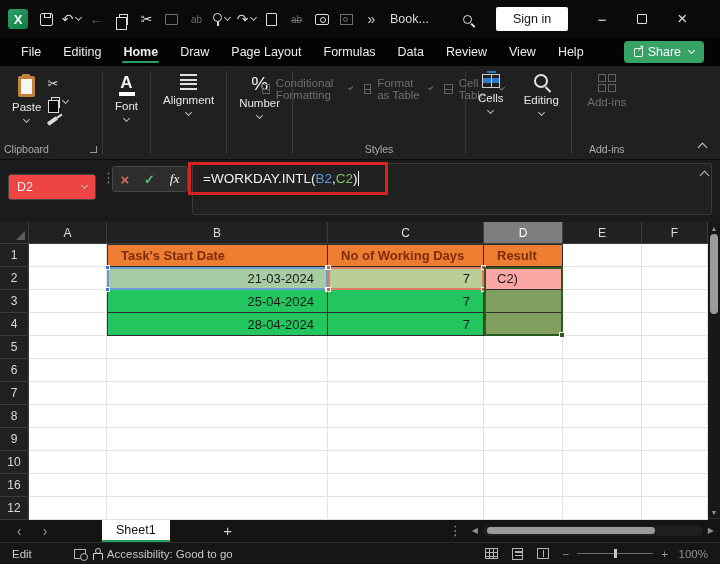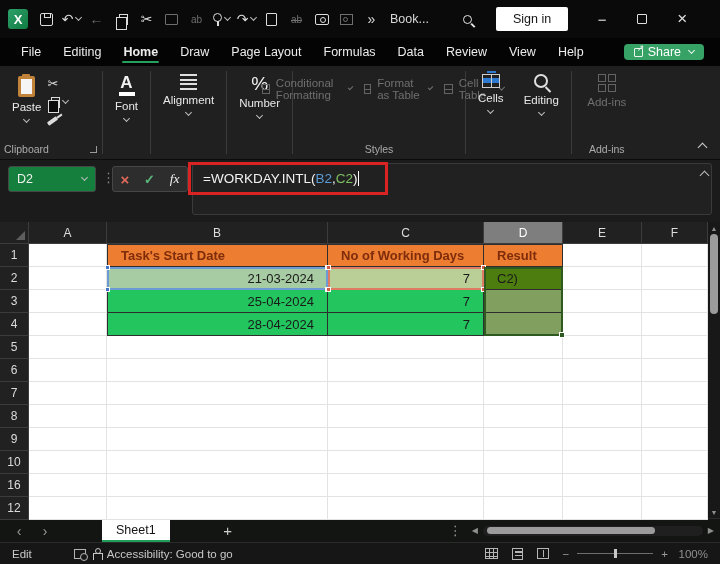--- a/index.html
+++ b/index.html
@@ -27,21 +27,21 @@
   .mag::after{content:"";position:absolute;width:1.6px;height:5px;background:#e6e6e6;transform:rotate(-45deg);left:8px;top:7px}
   .title-txt{font-size:12.5px;color:#d8d8d8;margin:0 26px 0 6px}
   .signin{background:#fff;color:#151515;font-size:12.5px;padding:5px 17px;border-radius:2px;margin:0 14px 0 16px}
   .winbtn{width:40px;height:38px;display:flex;align-items:center;justify-content:center;color:#e0e0e0;font-size:15px}
   .maxbox{width:10px;height:10px;border:1.2px solid #e0e0e0;border-radius:1px}
   
   .tabsrow{height:28px;background:#040404;display:flex;align-items:center;padding:0 10px}
   .tab{padding:0 11px;font-size:12.5px;color:#ececec;height:100%;display:flex;align-items:center;position:relative}
   .tab.active{font-weight:bold}
   .tab.active::after{content:"";position:absolute;left:10px;right:10px;bottom:3px;height:2.5px;background:#27a express;background:#27a05e;border-radius:1px}
-  .share{margin-left:auto;background:#37a266;color:#fff;font-size:12.5px;height:16px;display:flex;align-items:center;gap:5px;padding:0 10px;border-radius:4px;margin-right:6px}
+  .share{margin-left:auto;background:#37a266;color:#fff;font-size:12.5px;height:22px;display:flex;align-items:center;gap:5px;padding:0 10px;border-radius:4px;margin-right:6px}
   .share-ic{width:9px;height:9px;border:1.2px solid #eaf6ee;border-radius:1px;position:relative}
   .share-ic::after{content:"↗";position:absolute;top:-6px;left:2px;font-size:9px;color:#eaf6ee}
   .share .cv{border-color:#eaf6ee}
   
   .ribbon{height:94px;background:#202020;display:flex;align-items:stretch;padding:0 4px;position:relative;border-bottom:1px solid #0c0c0c}
   .grp{display:flex;flex-direction:column;align-items:center;position:relative;padding-top:6px}
   .glabel{margin-top:auto;font-size:10.5px;color:#ababab;padding-bottom:4px}
   .vsep{width:1px;background:#3a3a3a;margin:5px 2px}
   .bigbtn{display:flex;flex-direction:column;align-items:center;gap:4px;font-size:11.5px;color:#e8e8e8;padding:2px 10px}
   .bigbtn .cv{margin:0}
@@ -66,21 +66,21 @@
   .cellsI{width:18px;height:14px;border:1px solid #cfcfcf;position:relative;background:linear-gradient(180deg,transparent 3px,#2f7ad1 3px,#2f7ad1 8px,transparent 8px)}
   .cellsI::before{content:"";position:absolute;top:-4px;left:4px;width:9px;height:2px;background:#2f7ad1}
   .cellsI::after{content:"";position:absolute;top:0;bottom:0;left:8px;width:1px;background:#cfcfcf}
   .magB{width:14px;height:14px;border:2px solid #e0e0e0;border-radius:50%;position:relative;margin-bottom:2px}
   .magB::after{content:"";position:absolute;width:2px;height:7px;background:#e0e0e0;transform:rotate(-45deg);left:11px;top:10px}
   .adI{display:grid;grid-template-columns:8px 8px;grid-gap:2px}
   .adI i{width:8px;height:8px;border:1.5px solid #636363}
   .ribcollapse{position:absolute;right:14px;bottom:8px;width:7px;height:7px;border-right:1.4px solid #cfcfcf;border-bottom:1.4px solid #cfcfcf;transform:rotate(-135deg)}
   
   .fbar{height:62px;background:#1b1b1b;position:relative}
-  .namebox{position:absolute;left:8px;top:6px;width:88px;height:26px;background:#15803d;border:1px solid #464646;border-radius:3px;display:flex;align-items:center;padding:0 8px;font-size:12.5px;color:#f0f0f0}
+  .namebox{position:absolute;left:8px;top:14px;width:88px;height:26px;background:#ef4444;border:1px solid #464646;border-radius:3px;display:flex;align-items:center;padding:0 8px;font-size:12.5px;color:#f0f0f0}
   .namebox .cv{margin-left:auto}
   .fdots{position:absolute;left:102px;top:10px;color:#8a8a8a;font-size:13px}
   .fbtns{position:absolute;left:112px;top:6px;height:26px;width:76px;background:#2d2d2d;border:1px solid #464646;border-radius:3px;display:flex;align-items:center;justify-content:space-around;font-size:13px}
   .fx-cancel{color:#e06a5a;font-size:15px;font-weight:bold}
   .fx-enter{color:#58b87a;font-size:13px;font-weight:bold}
   .fx-fx{color:#f0f0f0;font-style:italic;font-family:"Liberation Serif",serif;font-size:13.5px}
   .finput{position:absolute;left:192px;right:8px;top:3px;height:52px;background:#212121;border:1px solid #3a3a3a;border-radius:3px;padding:7px 10px;font-size:13.5px;color:#f2f2f2;white-space:nowrap}
   .caret{display:inline-block;width:1px;height:15px;background:#fff;vertical-align:text-bottom;margin-left:1px}
   .redbox{position:absolute;left:188px;top:2px;width:200px;height:33px;border:3px solid #da2423;pointer-events:none}
   .fcollapse{position:absolute;right:12px;top:12px;width:7px;height:7px;border-right:1.4px solid #bdbdbd;border-bottom:1.4px solid #bdbdbd;transform:rotate(-135deg)}
@@ -94,21 +94,21 @@
   .corner::after{content:"";position:absolute;right:3px;bottom:3px;width:0;height:0;border-left:9px solid transparent;border-bottom:9px solid #5e5e5e}
   .c{background:#fff;border-right:1px solid #e3e3e3;border-bottom:1px solid #e3e3e3}
   .tc{font-size:13px;color:#1a1a1a;display:flex;align-items:center;padding:0 13px;border-right:1px solid #2e2e2e;border-bottom:1px solid #2e2e2e;overflow:hidden}
   .bl{border-left:1px solid #2e2e2e}
   .bt{border-top:1px solid #2e2e2e}
   .hdrO{background:#ED7D31;color:#7e2c0b;font-weight:bold;font-size:13px}
   .numr{justify-content:flex-end}
   .gGreen{background:#22c55e}
   .gB2{background:#a7cba3}
   .gC2{background:#bace97}
-  .gD2{background:#4d7c0f}
+  .gD2{background:#fca5a5}
   .gDark{background:#81a05f}
   .ovl{position:absolute;pointer-events:none}
   .refb{border:2px solid #6b9bd2}
   .refr{border:2px solid #e07b63}
   .seld{border:2px solid #2e5a22}
   .hnd{position:absolute;width:5px;height:5px;border:1px solid #fff}
   .hb{background:#4472c4}.hr{background:#cf5c41}
   .fillh{position:absolute;right:-4px;bottom:-4px;width:6px;height:6px;background:#2e5a22;border:1px solid #fff;pointer-events:auto}
   .vscroll{position:absolute;left:708px;top:0;width:12px;height:296px;background:#181818;display:flex;flex-direction:column;align-items:center;font-size:7px;color:#8f8f8f}
   .vthumb{position:absolute;left:2px;top:12px;width:8px;height:80px;background:#9b9b9b;border-radius:4px}

